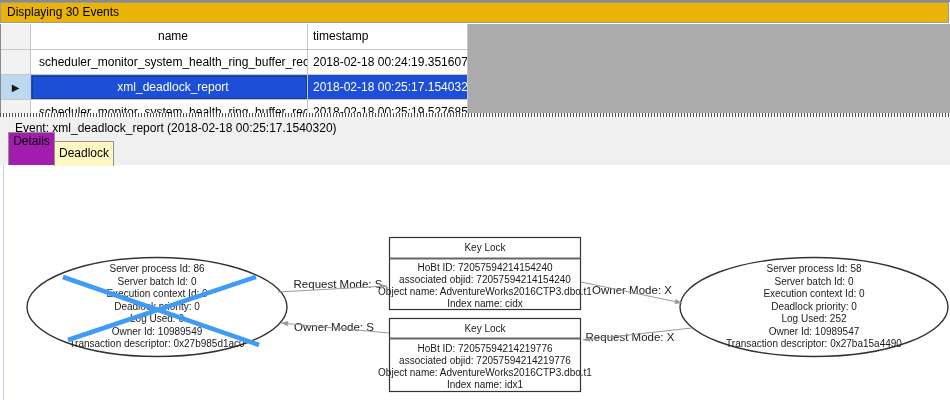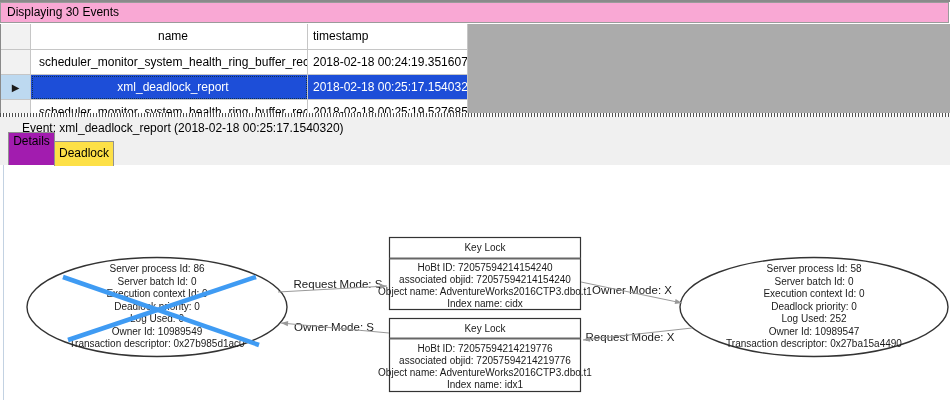--- a/index.html
+++ b/index.html
@@ -3,21 +3,21 @@
 <meta charset="utf-8">
 <style>
   html,body{margin:0;padding:0;}
   body{
     width:950px;height:400px;position:relative;overflow:hidden;
     background:#ffffff;font-family:"Liberation Sans",sans-serif;color:#000;
   }
   .top-strip{position:absolute;left:0;top:0;width:950px;height:2px;background:#8a8a8a;}
   .info-bar{
     position:absolute;left:0;top:2px;width:949px;height:21px;box-sizing:border-box;
-    background:#f9a8d4;border:1px solid #9b9b9b;font-size:12px;line-height:19px;padding-left:6px;
+    background:#eab308;border:1px solid #9b9b9b;font-size:12px;line-height:19px;padding-left:6px;
   }
   .grid{
     position:absolute;left:0;top:24px;width:950px;height:89px;
     background:#ABABAB;overflow:hidden;border-left:1px solid #8a8a8a;box-sizing:border-box;
   }
   .grid-row{display:flex;height:25px;}
   .grid-row.header{height:26px;}
   .gcell{
     box-sizing:border-box;border-right:1px solid #c6c6c6;border-bottom:1px solid #c6c6c6;
     font-size:12px;line-height:24px;white-space:nowrap;overflow:hidden;background:#fff;
@@ -33,30 +33,30 @@
   }
   .grid-row.selected .cell-name{outline:1px dotted #10314f;outline-offset:-2px;}
   .grid-row.selected .cell-gutter{background:#BDD9F0;}
   .row-marker{font-size:10px;color:#1a1a1a;line-height:24px;}
   .splitter{
     position:absolute;left:0;top:113px;width:950px;height:4px;background:#ffffff;
     background-image:repeating-linear-gradient(90deg,#505050 0 1px,#fafafa 1px 3px);
   }
   .event-bar{
     position:absolute;left:0;top:117px;width:950px;height:22px;background:#F0F0F0;
-    font-size:12px;line-height:22px;padding-left:22px;box-sizing:border-box;
+    font-size:12px;line-height:22px;padding-left:15px;box-sizing:border-box;
   }
   .tab-strip{position:absolute;left:0;top:139px;width:950px;height:26px;background:#F0F0F0;}
   .tab{
     position:absolute;box-sizing:border-box;text-align:center;font-size:12px;
     border:1px solid #919191;
   }
   .tab-details{left:8px;top:132px;width:47px;height:35px;background:#a21caf;line-height:16px;}
   .tab-deadlock{
-    left:54px;top:141px;width:60px;height:25px;background:#fde047;border-bottom:none;
+    left:54px;top:141px;width:60px;height:25px;background:#fef9c3;border-bottom:none;
     line-height:22px;z-index:2;
   }
   .tab-content{position:absolute;left:0;top:165px;width:950px;height:235px;background:#ffffff;}
   .pane-left-line{position:absolute;left:3px;top:165px;width:1px;height:235px;background:#c3d2e2;}
   svg text{font-family:"Liberation Sans",sans-serif;fill:#1a1a1a;}
   .node-text{font-size:10px;}
   .node-title{font-size:10px;}
   .edge-label{font-size:11.5px;}
 </style>
 </head>

